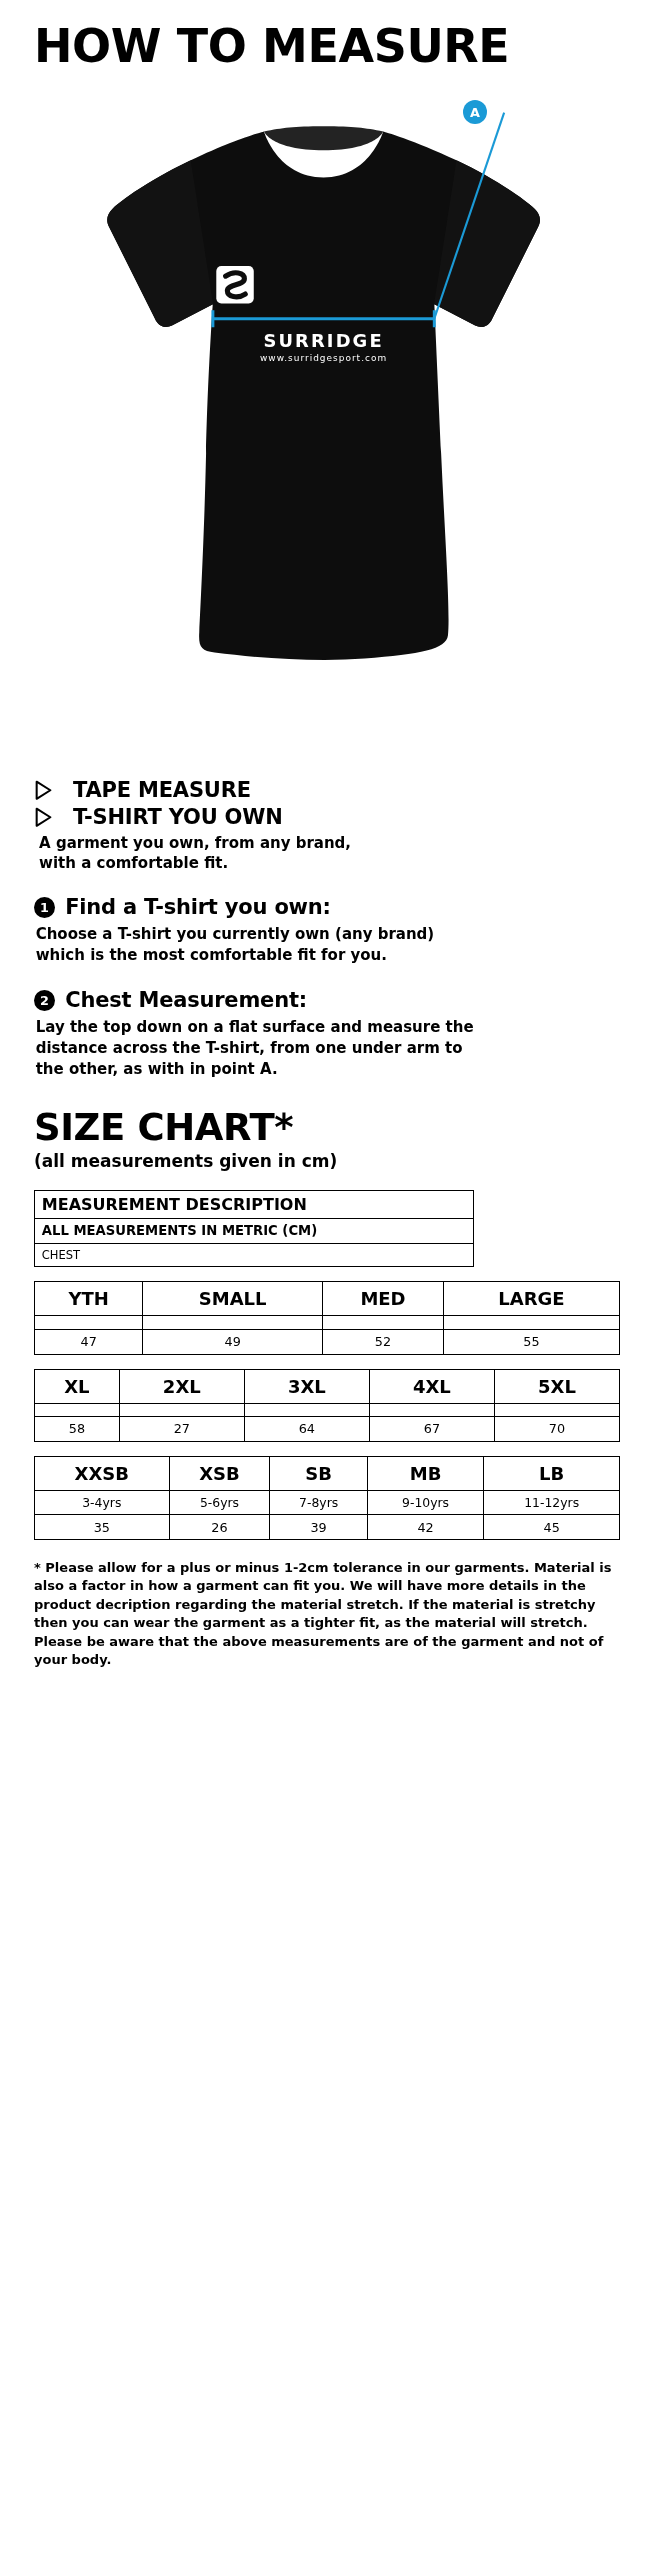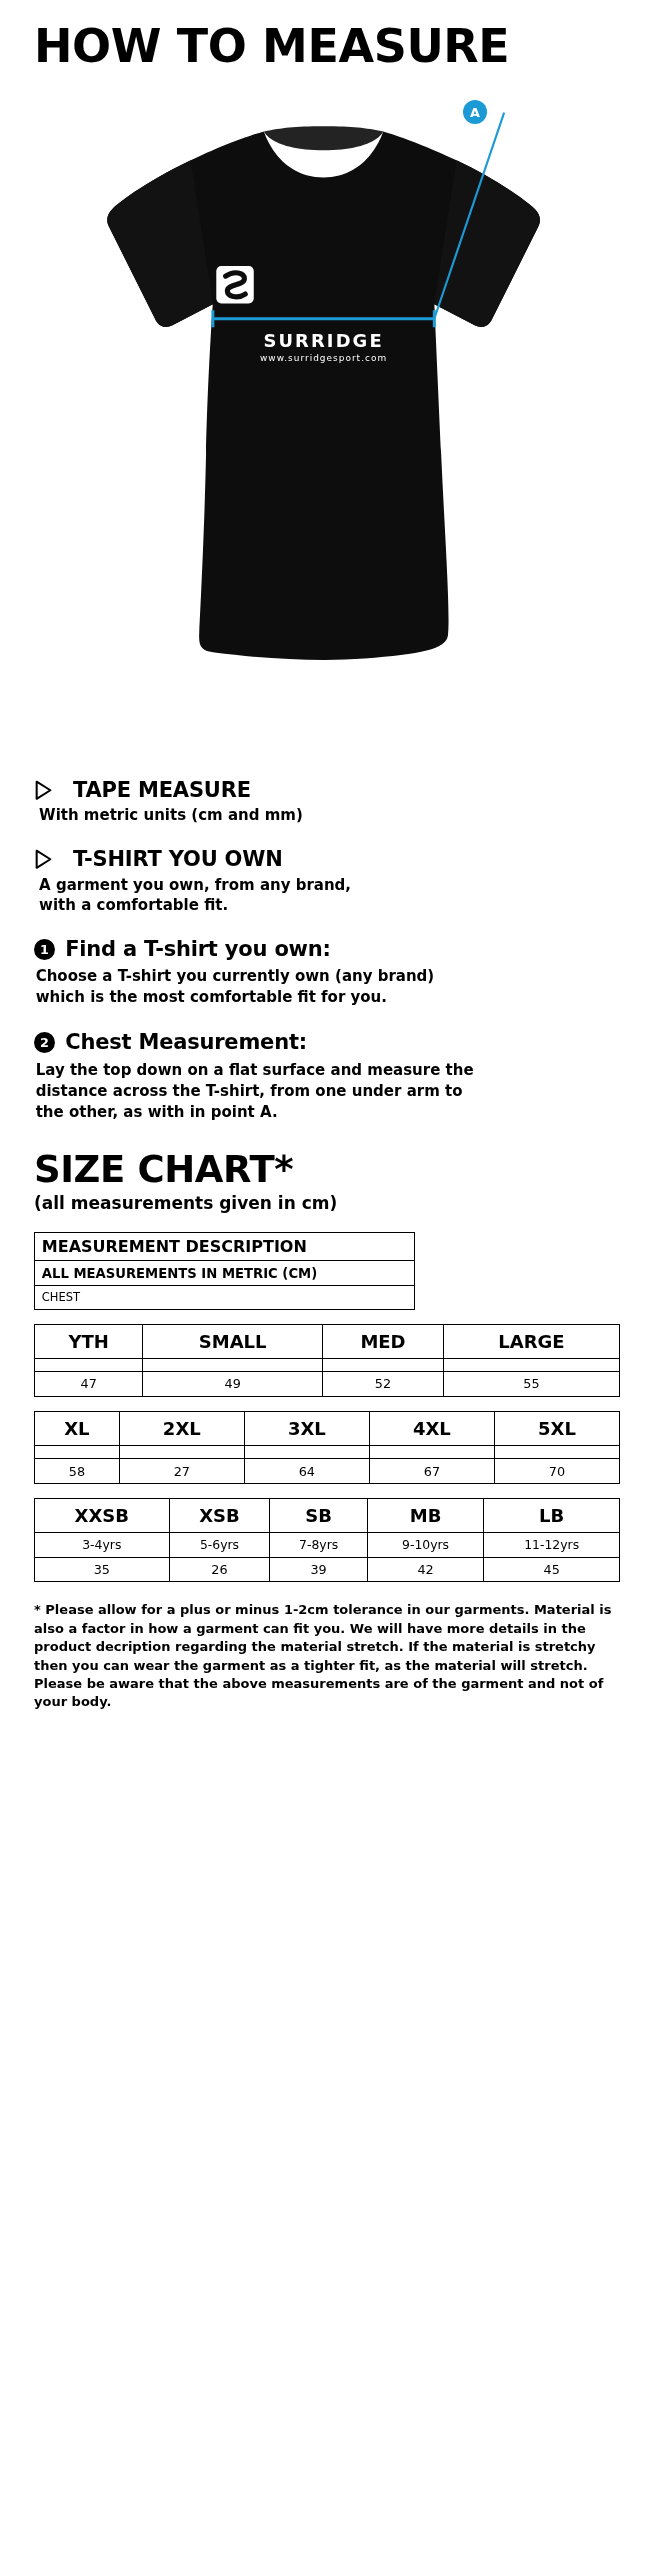--- a/index.html
+++ b/index.html
@@ -121,21 +121,21 @@
   .size-sub {
     font-size: 17px;
     font-weight: bold;
     margin-bottom: 19px;
   }
 
   table {
     border-collapse: collapse;
     margin-bottom: 13.6px;
   }
-  table.desc-table { width: 381px; }
+  table.desc-table { width: 440px; }
   table.size-table { width: 100%; margin-top: 14px; }
   td, th {
     border: 1.4px solid #000;
     text-align: center;
     font-weight: bold;
   }
   .desc-table td {
     text-align: left;
     padding: 4.3px 6.8px;
   }
@@ -245,21 +245,20 @@
 
 
   <div class="need-row">
     <div class="tri-outline">
       <svg width="19" height="20.5" viewBox="0 0 22 24">
           <path d="M3 2 L19 12 L3 22 Z" fill="none" stroke="#000" stroke-width="2.4" stroke-linejoin="round"></path>
         </svg>
     </div>
     <div class="need-title">TAPE MEASURE</div>
   </div>
-  <div class="need-sub" style="white-space:pre-line;">With metric units (cm and mm)</div>
 
   <div class="need-row">
     <div class="tri-outline">
       <svg width="19" height="20.5" viewBox="0 0 22 24">
           <path d="M3 2 L19 12 L3 22 Z" fill="none" stroke="#000" stroke-width="2.4" stroke-linejoin="round"></path>
         </svg>
     </div>
     <div class="need-title">T-SHIRT YOU OWN</div>
   </div>
   <div class="need-sub" style="white-space:pre-line;">A garment you own, from any brand,

